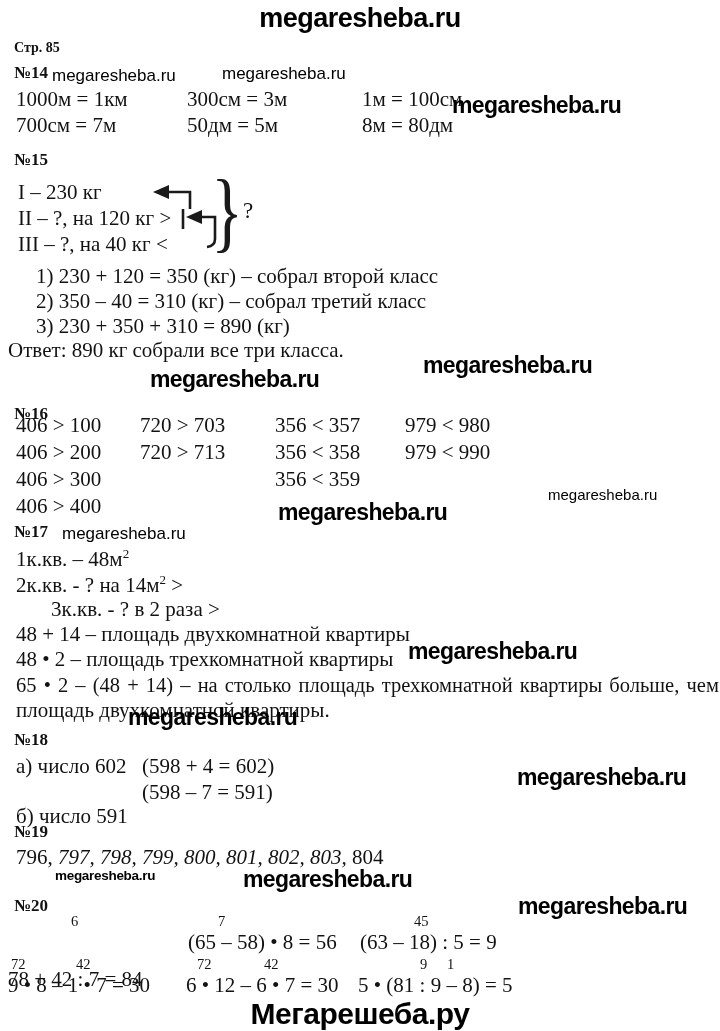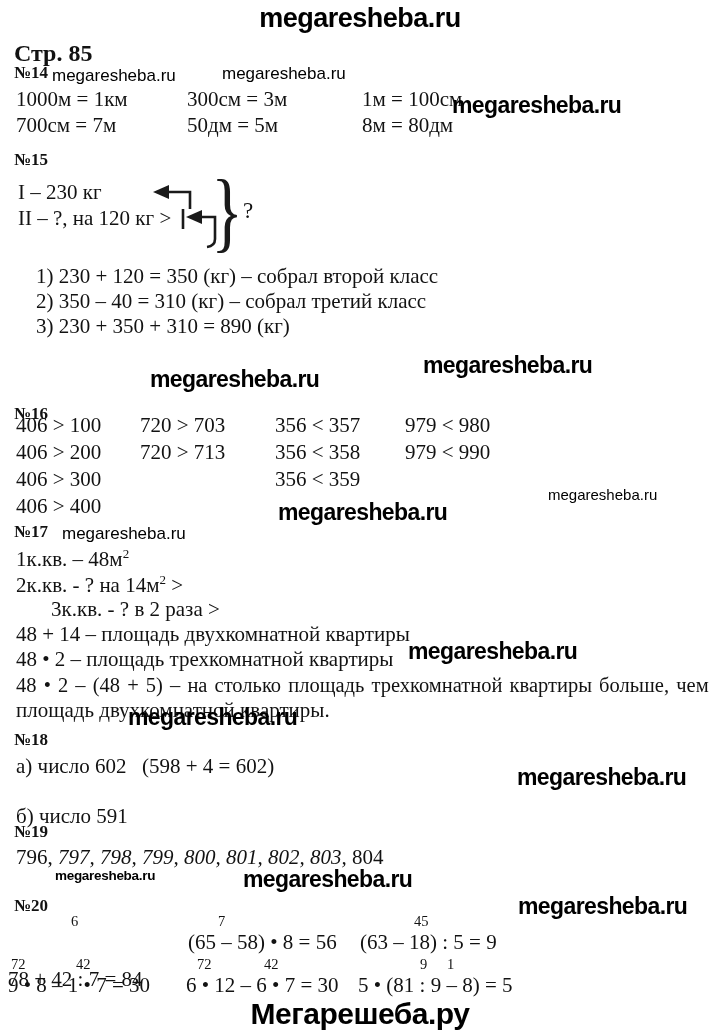--- a/index.html
+++ b/index.html
@@ -27,52 +27,54 @@
   svg .fl{fill:#1a1a1a;stroke:none;}
   .longline{word-spacing:2px;font-size:20.5px;}
 </style>
 </head>
 <body>
 
 <div id="page">
 
   <div class="abs hdr">megaresheba.ru</div>
 
-  <div class="abs lbl" style="left:14px;top:40px;font-size:24px;">Стр. 85</div>
+  <div class="abs lbl" style="left:14px;top:40px;font-size:14px;">Стр. 85</div>
 
   <div class="abs lbl" style="left:14px;top:63px;">№14</div>
   <div class="abs wmR" style="left:52px;top:66px;">megaresheba.ru</div>
   <div class="abs wmR" style="left:222px;top:64px;">megaresheba.ru</div>
 
   <div class="abs serif" style="left:16px;top:88px;">1000м = 1км</div>
   <div class="abs serif" style="left:187px;top:88px;">300см = 3м</div>
   <div class="abs serif" style="left:362px;top:88px;">1м = 100см</div>
   <div class="abs wmB" style="left:452px;top:92px;">megaresheba.ru</div>
   <div class="abs serif" style="left:16px;top:114px;">700см = 7м</div>
   <div class="abs serif" style="left:187px;top:114px;">50дм = 5м</div>
   <div class="abs serif" style="left:362px;top:114px;">8м = 80дм</div>
 
   <div class="abs lbl" style="left:14px;top:150px;">№15</div>
   <div class="abs serif" style="left:18px;top:181px;">I – 230 кг</div>
   <div class="abs serif" style="left:18px;top:207px;">II – ?, на 120 кг &gt;</div>
+  <div class="abs serif" style="left:18px;top:233px;">III – ?, на 40 кг &lt;</div>
 
   <svg class="abs" style="left:145px;top:178px;" width="120" height="80" viewBox="0 0 120 80">
     <polygon class="fl" points="8,14 24,7 24,21"></polygon>
     <path class="st" d="M22,14 H45 V31"></path>
     <path class="st" d="M38,31 V51"></path>
     <polygon class="fl" points="41,39 57,32 57,46"></polygon>
     <path class="st" d="M55,39 H70 V61 Q70,68 62,69"></path>
   </svg>
 
   <div class="abs brace" style="left:206px;top:168px;">}</div>
   <div class="abs serif" style="left:243px;top:198px;font-size:23px;">?</div>
 
   <div class="abs serif" style="left:36px;top:265px;">1) 230 + 120 = 350 (кг) – собрал второй класс</div>
   <div class="abs serif" style="left:36px;top:290px;">2) 350 – 40 = 310 (кг) – собрал третий класс</div>
   <div class="abs serif" style="left:36px;top:315px;">3) 230 + 350 + 310 = 890 (кг)</div>
+  <div class="abs serif" style="left:8px;top:339px;">Ответ: 890 кг собрали все три класса.</div>
 
   <div class="abs wmB" style="left:150px;top:366px;">megaresheba.ru</div>
   <div class="abs wmB" style="left:423px;top:352px;">megaresheba.ru</div>
 
   <div class="abs lbl" style="left:14px;top:404px;">№16</div>
 
   <div class="abs serif" style="left:16px;top:414px;">406 &gt; 100</div>
   <div class="abs serif" style="left:140px;top:414px;">720 &gt; 703</div>
   <div class="abs serif" style="left:275px;top:414px;">356 &lt; 357</div>
   <div class="abs serif" style="left:405px;top:414px;">979 &lt; 980</div>
@@ -92,29 +94,30 @@
 
   <div class="abs lbl" style="left:14px;top:522px;">№17</div>
   <div class="abs wmR" style="left:62px;top:524px;">megaresheba.ru</div>
 
   <div class="abs serif" style="left:16px;top:547px;"><span>1к.кв. – 48м</span><sup>2</sup></div>
   <div class="abs serif" style="left:16px;top:573px;"><span>2к.кв. - ? на 14м</span><sup>2</sup><span> &gt;</span></div>
   <div class="abs serif" style="left:16px;top:598px;margin-left:35px;">3к.кв. - ? в 2 раза &gt;</div>
   <div class="abs serif" style="left:16px;top:623px;">48 + 14 – площадь двухкомнатной квартиры</div>
   <div class="abs serif" style="left:16px;top:648px;">48 • 2 – площадь трехкомнатной квартиры</div>
   <div class="abs wmB" style="left:408px;top:638px;">megaresheba.ru</div>
-  <div class="abs serif longline" style="left:16px;top:674px;">48 • 2 – (48 + 5) – на столько площадь трехкомнатной квартиры больше, чем</div>
+  <div class="abs serif longline" style="left:16px;top:674px;">65 • 2 – (48 + 14) – на столько площадь трехкомнатной квартиры больше, чем</div>
   <div class="abs serif" style="left:16px;top:699px;">площадь двухкомнатной квартиры.</div>
 
   <div class="abs wmB" style="left:128px;top:704px;">megaresheba.ru</div>
 
   <div class="abs lbl" style="left:14px;top:730px;">№18</div>
   <div class="abs serif" style="left:16px;top:755px;">а) число 602</div>
   <div class="abs serif" style="left:142px;top:755px;">(598 + 4 = 602)</div>
   <div class="abs serif" style="left:16px;top:781px;margin-top:24px;">б) число 591</div>
+  <div class="abs serif" style="left:142px;top:781px;">(598 – 7 = 591)</div>
   <div class="abs wmB" style="left:517px;top:764px;">megaresheba.ru</div>
 
   <div class="abs lbl" style="left:14px;top:822px;">№19</div>
   <div class="abs serif" style="left:16px;top:846px;"><span>796, </span><span class="it">797, 798, 799, 800, 801, 802, 803,</span><span> 804</span></div>
   <div class="abs wmSm" style="left:55px;top:868px;">megaresheba.ru</div>
   <div class="abs wmB" style="left:243px;top:866px;">megaresheba.ru</div>
 
   <div class="abs lbl" style="left:14px;top:896px;">№20</div>
   <div class="abs wmB" style="left:518px;top:893px;">megaresheba.ru</div>
 

